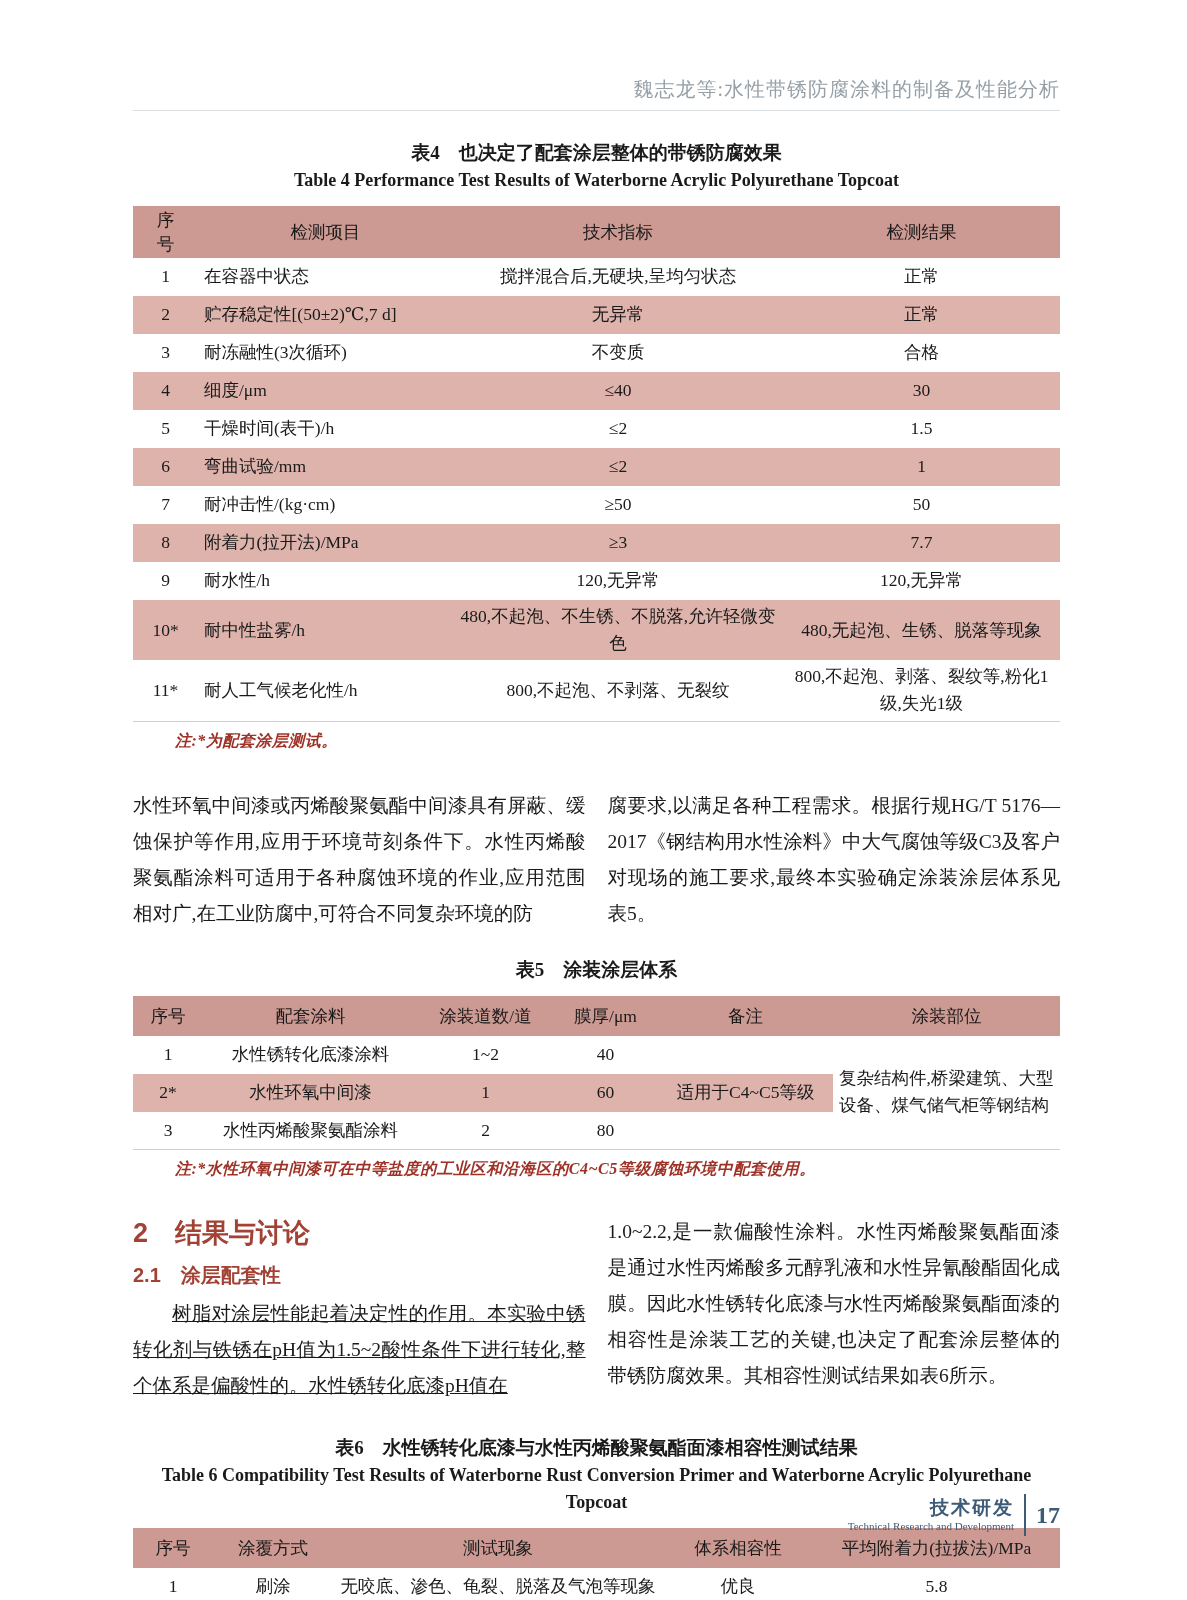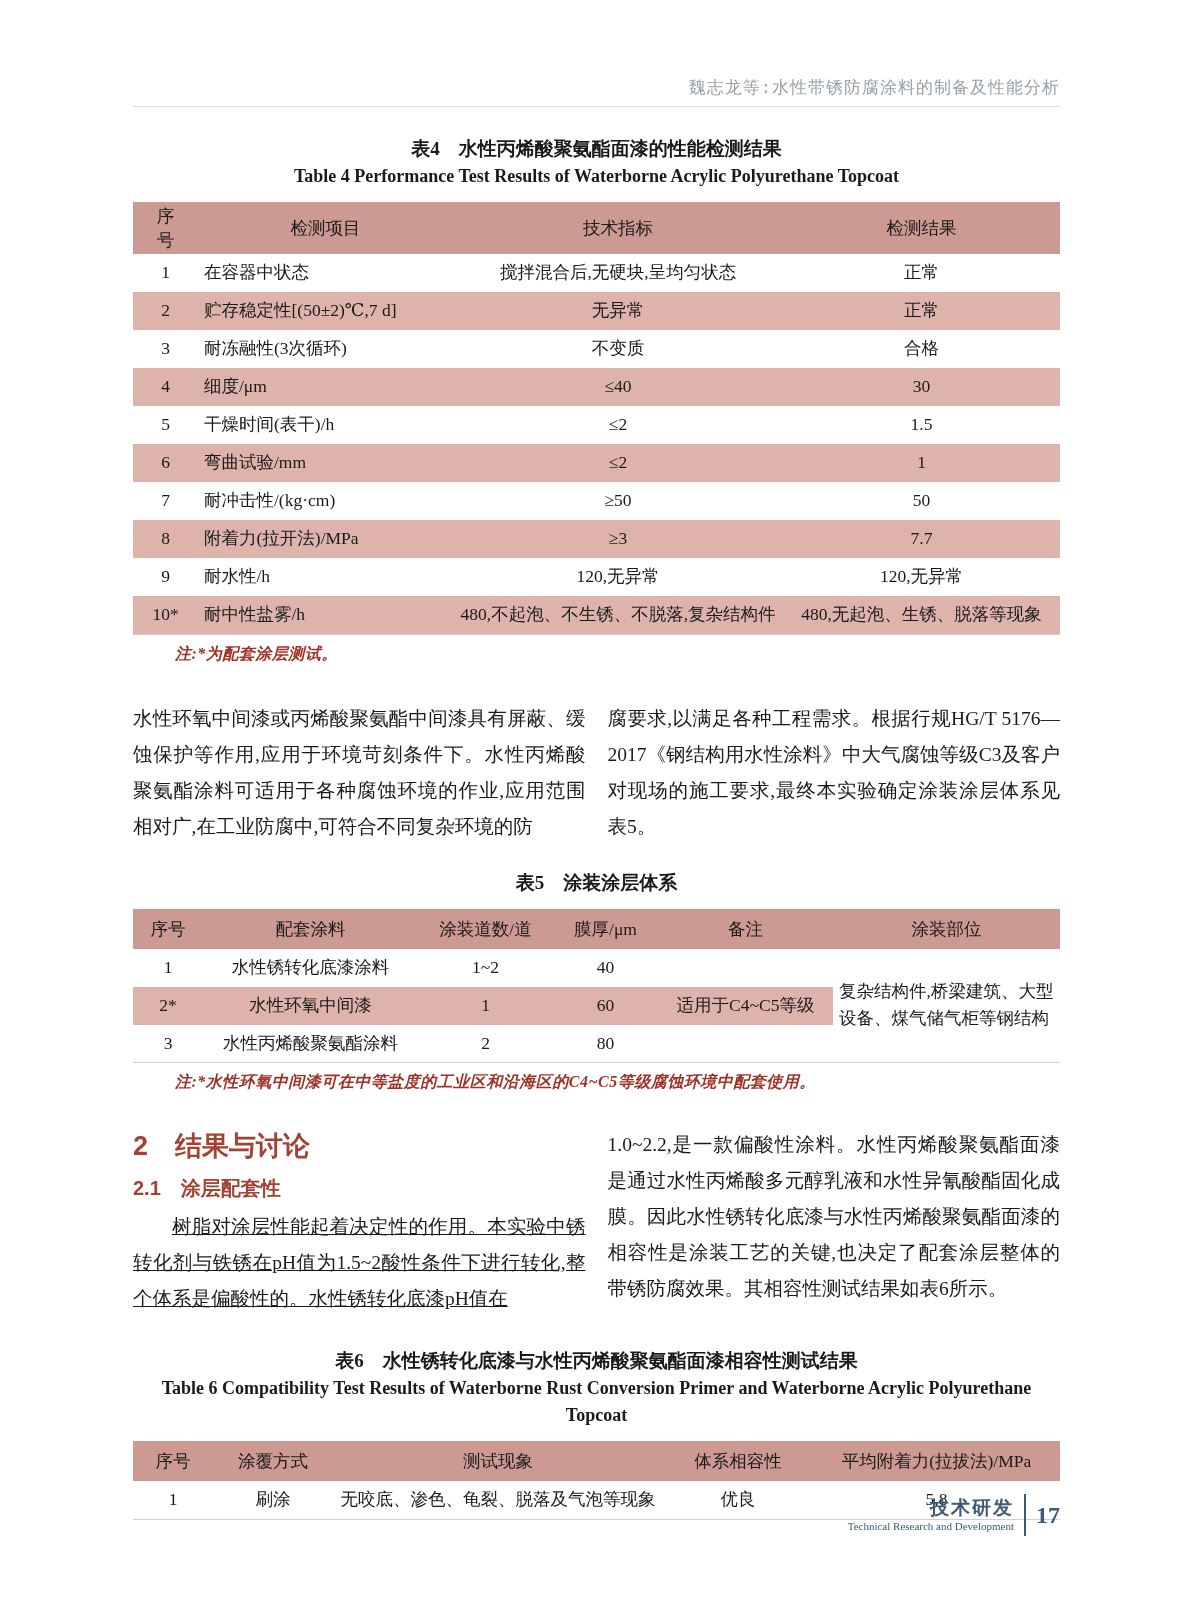--- a/index.html
+++ b/index.html
@@ -14,22 +14,22 @@
   html,body{background:#ffffff;}
   body{
     width:1187px;height:1600px;position:relative;
     font-family:"Liberation Serif","DejaVu Serif",serif;
     color:#1a1a1a;
   }
   .page{width:1187px;height:1600px;padding:0 127px 0 133px;position:relative;}
 
   .running-head{
     padding-top:76px;text-align:right;
-    font-family:Liberation Mono, monospace;
-    font-size:17px;color:var(--head-gray);letter-spacing:1px;
+    font-family:Liberation Serif, serif;
+    font-size:20px;color:var(--head-gray);letter-spacing:1px;
   }
   .head-rule{margin-top:7px;border-bottom:1px solid #dcdfe2;height:0;}
 
   .tbl-caption{text-align:center;}
   .tbl-caption .cn{font-size:19px;font-weight:bold;line-height:28px;}
   .tbl-caption .en{font-size:18px;font-weight:bold;line-height:27px;}
 
   table.ptable{width:100%;border-collapse:collapse;border-bottom:1px solid #cfcfcf;}
   table.ptable th{
     background:var(--header-pink);font-weight:normal;
@@ -83,21 +83,21 @@
 </style>
 </head>
 <body>
 
 <div class="page">
 
   <div class="running-head">魏志龙等:水性带锈防腐涂料的制备及性能分析</div>
   <div class="head-rule"></div>
 
   <div class="tbl-caption mt28">
-    <div class="cn">表4　水性丙烯酸聚氨酯面漆的性能检测结果</div>
+    <div class="cn">表4　也决定了配套涂层整体的带锈防腐效果</div>
     <div class="en">Table 4   Performance Test Results of Waterborne Acrylic Polyurethane Topcoat</div>
   </div>
 
   <table class="ptable mt12">
     <colgroup>
         <col style="width:65px">
         <col style="width:255px">
         <col style="width:330px">
         <col style="width:277px">
       </colgroup>
@@ -160,22 +160,28 @@
       </tr>
       <tr>
         <td>9</td>
         <td class="left">耐水性/h</td>
         <td>120,无异常</td>
         <td>120,无异常</td>
       </tr>
       <tr>
         <td>10*</td>
         <td class="left">耐中性盐雾/h</td>
-        <td>480,不起泡、不生锈、不脱落,复杂结构件</td>
+        <td>480,不起泡、不生锈、不脱落,允许轻微变色</td>
         <td>480,无起泡、生锈、脱落等现象</td>
+      </tr>
+      <tr>
+        <td>11*</td>
+        <td class="left">耐人工气候老化性/h</td>
+        <td>800,不起泡、不剥落、无裂纹</td>
+        <td>800,不起泡、剥落、裂纹等,粉化1级,失光1级</td>
       </tr>
     </tbody>
   </table>
   <div class="note">注:*为配套涂层测试。</div>
 
   <div class="two-col mt36">
     <div class="col body-text">水性环氧中间漆或丙烯酸聚氨酯中间漆具有屏蔽、缓蚀保护等作用,应用于环境苛刻条件下。水性丙烯酸聚氨酯涂料可适用于各种腐蚀环境的作业,应用范围相对广,在工业防腐中,可符合不同复杂环境的防</div>
     <div class="col body-text">腐要求,以满足各种工程需求。根据行规HG/T 5176—2017《钢结构用水性涂料》中大气腐蚀等级C3及客户对现场的施工要求,最终本实验确定涂装涂层体系见表5。</div>
   </div>
 

